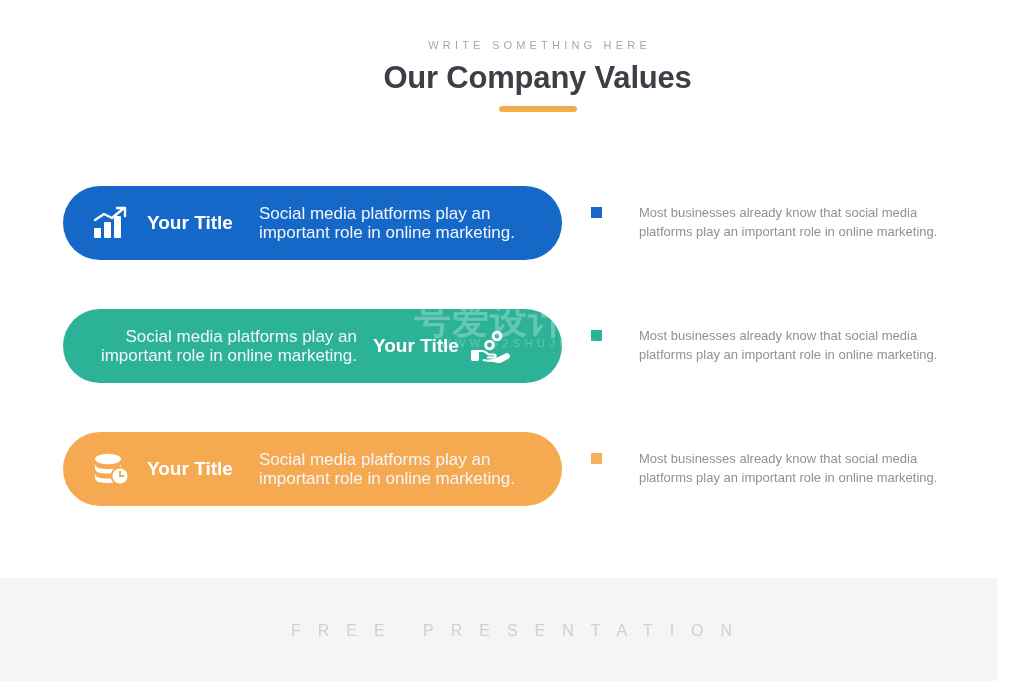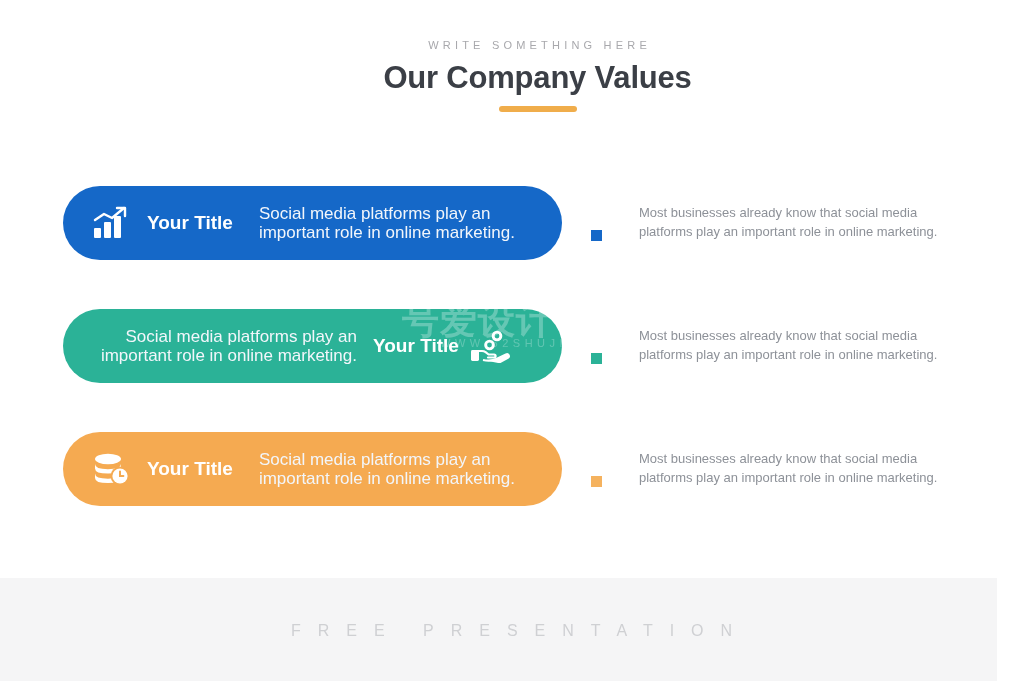--- a/index.html
+++ b/index.html
@@ -106,21 +106,21 @@
     margin-left: 26px;
   }
   .card.reverse { flex-direction: row-reverse; justify-content: flex-end; }
 
   
   .desc {
     position: absolute;
     left: 591px;
     top: 17px;
     display: flex;
-    align-items: flex-end;
+    align-items: flex-start;
   }
   .bullet {
     width: 11px;
     height: 11px;
     min-width: 11px;
     margin-top: 4px;
   }
   .bullet.blue   { background: #1568c8; }
   .bullet.green  { background: #2bb297; }
   .bullet.orange { background: #f5b25e; }
@@ -158,21 +158,21 @@
     position: absolute;
     left: 402px;
     top: 296px;
     width: 180px;
     height: 62px;
     pointer-events: none;
     opacity: 0.5;
   }
   .wm-cn {
     position: absolute;
-    left: 0;
+    left: 12px;
     top: 0;
     font-size: 37px;
     font-weight: bold;
     color: rgba(255,255,255,0.55);
     letter-spacing: 1px;
     white-space: nowrap;
   }
   .wm-url {
     position: absolute;
     left: 2px;

